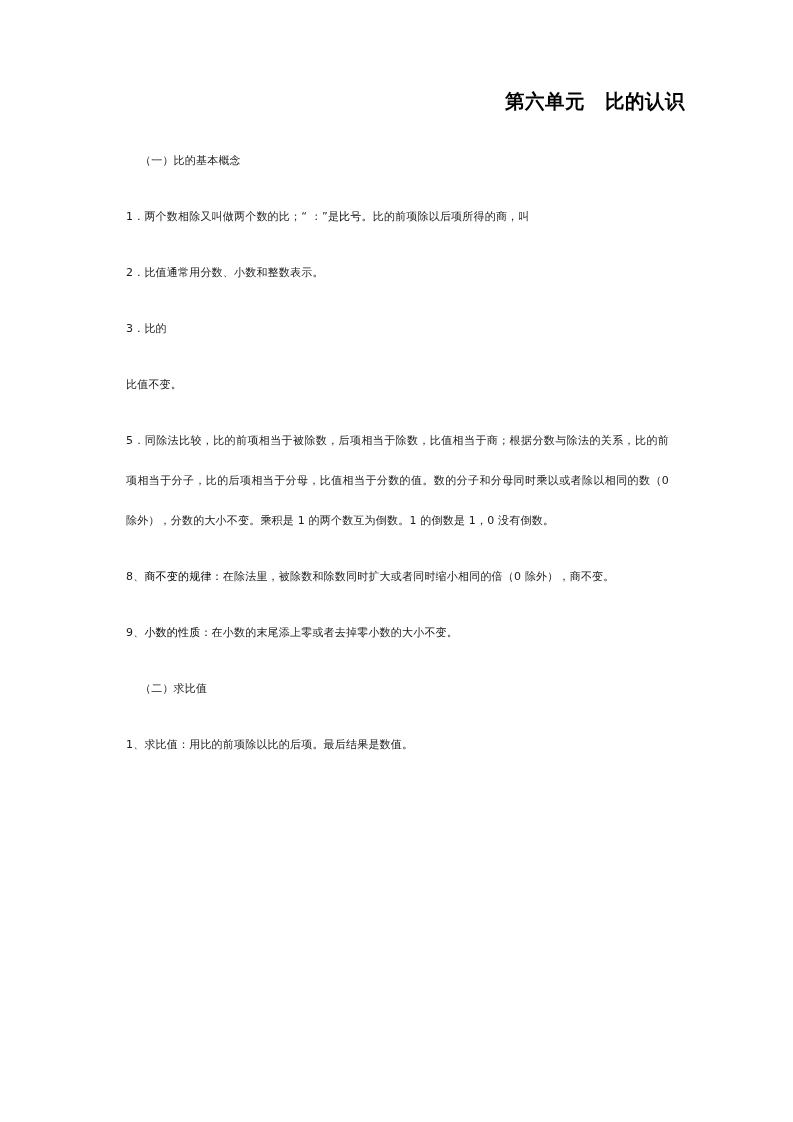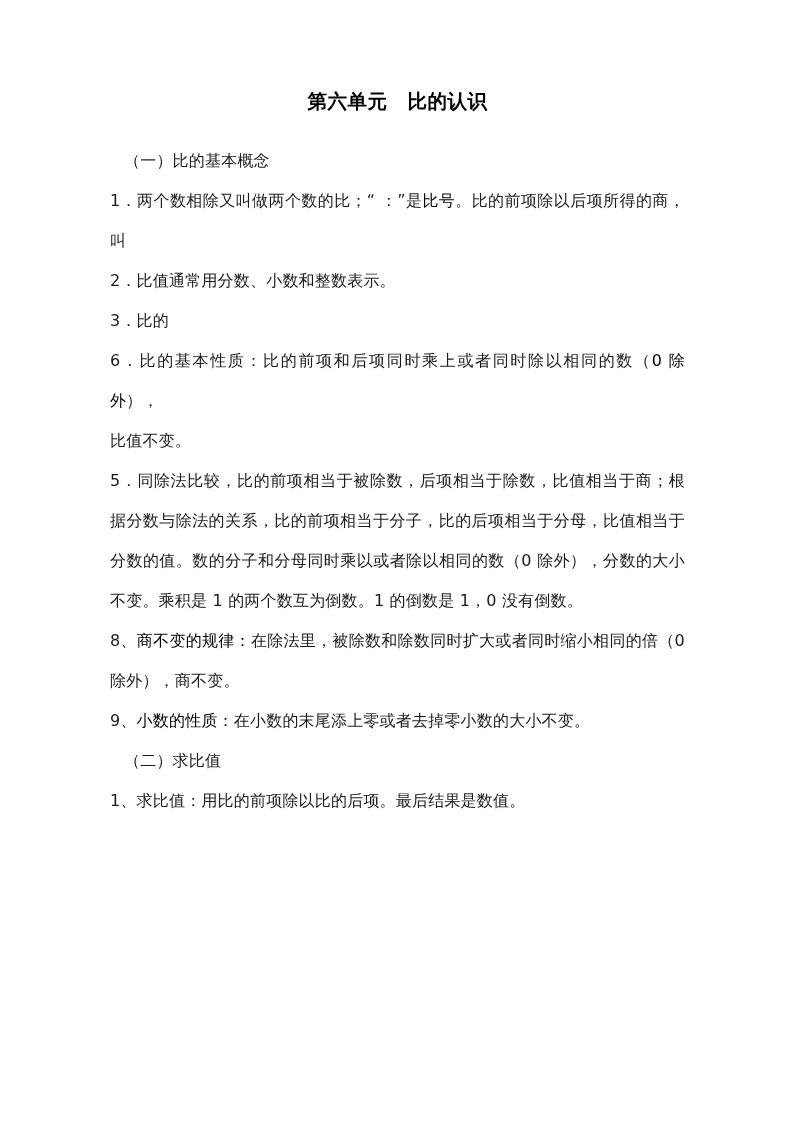--- a/index.html
+++ b/index.html
@@ -21,30 +21,30 @@
   }
   .content {
     position: absolute;
     left: 110px;
     top: 88px;
     width: 575px;
   }
   .doc-title {
     font-size: 19.5px;
     font-weight: bold;
-    text-align: center;
+    text-align: right;
     letter-spacing: 0.5px;
     margin: 0 0 26px 0;
     color: #000;
     line-height: 1.4;
   }
   .para {
-    font-size: 16px;
+    font-size: 11px;
     line-height: 40px;
-    margin: 0;
+    margin: 16px;
     color: #1a1a1a;
     text-align: justify;
     text-justify: inter-ideograph;
     letter-spacing: 0.2px;
   }
   
   .sec-head {
     text-indent: 14px;
   }
   .flat {
@@ -65,21 +65,20 @@
 
     <p class="para sec-head">（一）比的基本概念</p>
 
     <p class="para flat"><span>1．两个数相除又叫做两个数的比；“ ：”是</span><b>比号</b><span>。比的前项除以后项所得的商，叫</span></p>
 
 
     <p class="para flat">2．比值通常用分数、小数和整数表示。</p>
 
     <p class="para flat">3．比的</p>
 
-    <p class="para flat"><span>6．比的基本性质：比的前项和后项同时乘上或者同时除以相同的数（</span><b>0 除外</b><span>），</span></p>
 
     <p class="para flat">比值不变。</p>
 
 
     <p class="para flat">5．同除法比较，比的前项相当于被除数，后项相当于除数，比值相当于商；根据分数与除法的关系，比的前项相当于分子，比的后项相当于分母，比值相当于分数的值。数的分子和分母同时乘以或者除以相同的数（0 除外），分数的大小不变。乘积是 1 的两个数互为倒数。1 的倒数是 1，0 没有倒数。</p>
 
     <p class="para flat"><span>8、</span><b>商不变的规律：</b><span>在除法里，被除数和除数同时扩大或者同时缩小相同的倍（0 除外），商不变。</span></p>
 
     <p class="para flat"><span>9、</span><b>小数的性质：</b><span>在小数的末尾添上零或者去掉零小数的大小不变。</span></p>
 

